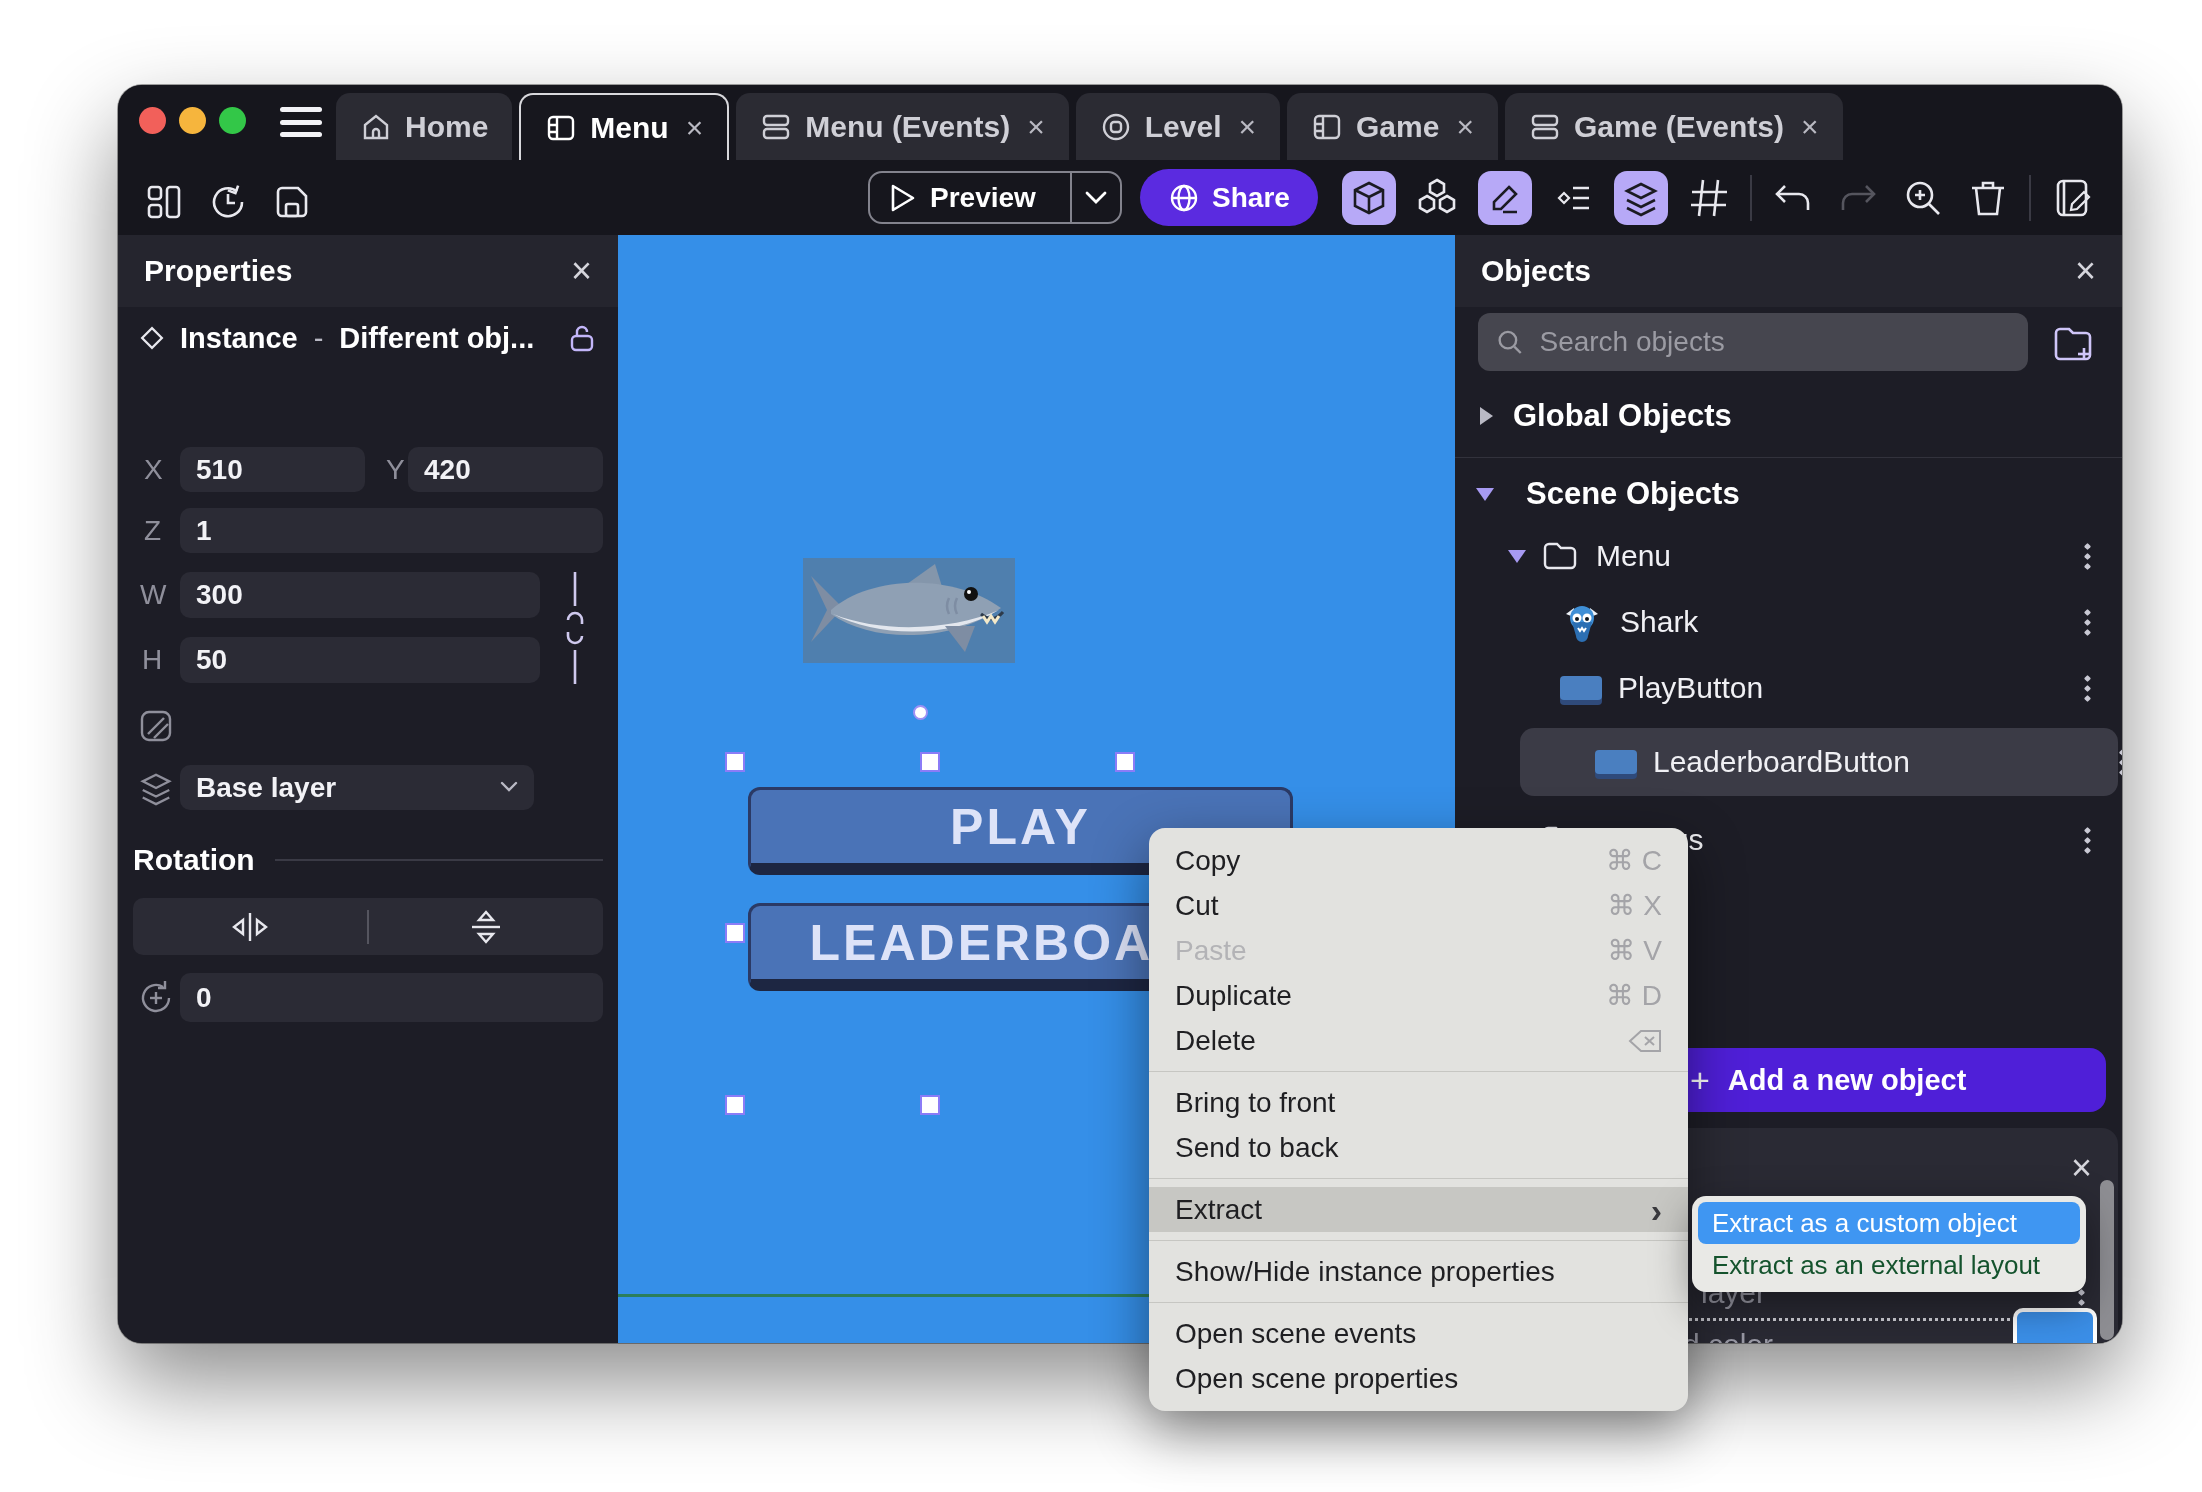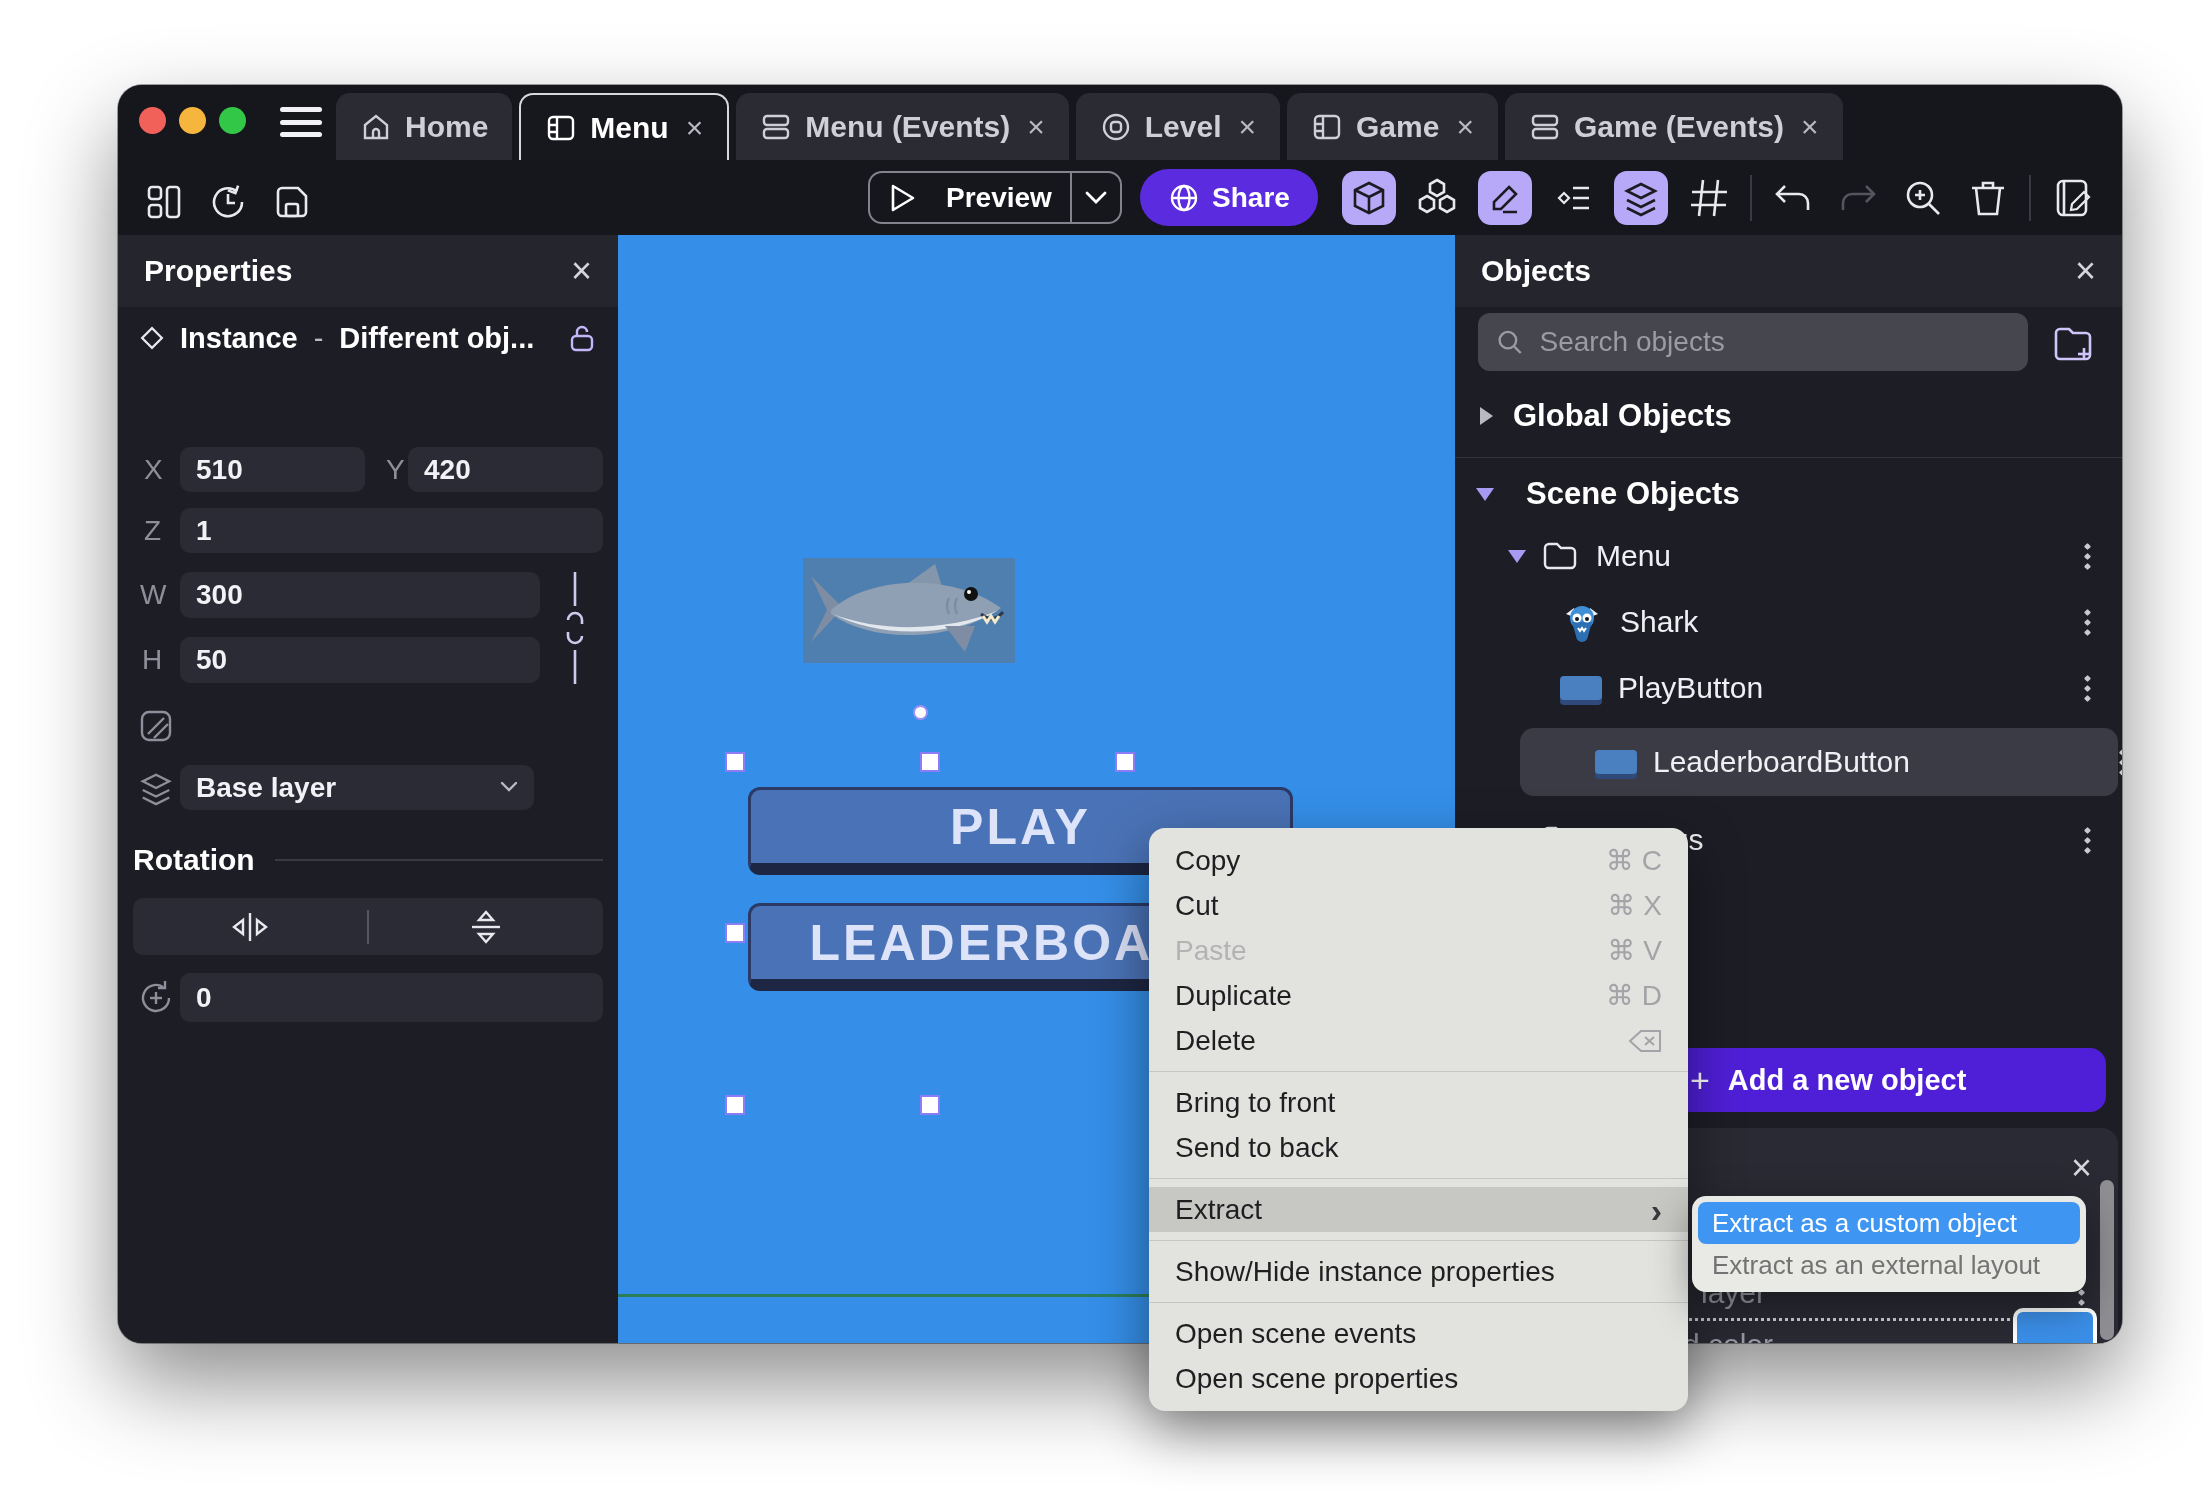--- a/index.html
+++ b/index.html
@@ -22,21 +22,21 @@
   .tab.active { background:#17171e; border:2px solid #d8d8dc; border-bottom:none; color:#ffffff; }
   .tab.active svg { stroke:#ffffff; }
   .tab .x { font-size:30px; color:#b9b9c2; font-weight:400; margin-left:4px; }
 
   
   #toolbar { position:absolute; left:0; top:75px; width:2004px; height:75px; background:#16161d; }
   .tb-ic { width:44px; height:44px; stroke:#e8e8ee; fill:none; stroke-width:2.6; }
   #tb-left { position:absolute; left:22px; top:15px; display:flex; gap:16px; }
   #preview-btn { position:absolute; left:750px; top:11px; width:254px; height:53px; border:2px solid #83838d;
                  border-radius:14px; display:flex; align-items:center; color:#ffffff; }
-  #preview-btn .pv-main { flex:1; display:flex; align-items:center; gap:30px; padding-left:20px; font-size:28px; font-weight:700; }
+  #preview-btn .pv-main { flex:1; display:flex; align-items:center; gap:14px; padding-left:20px; font-size:28px; font-weight:700; }
   #preview-btn .pv-sep { width:2px; height:49px; background:#83838d; }
   #preview-btn .pv-dd { width:48px; display:flex; align-items:center; justify-content:center; }
   #share-btn { position:absolute; left:1022px; top:9px; width:178px; height:57px; background:#5b2be0; border-radius:29px;
                display:flex; align-items:center; justify-content:center; gap:12px; color:#fff; font-size:28px; font-weight:700; }
   #tb-right { position:absolute; right:26px; top:10px; height:56px; display:flex; gap:17px; align-items:center; }
   .chip { width:54px; height:54px; background:#b7a9f7; border-radius:13px; display:flex; align-items:center; justify-content:center; }
   .chip svg { stroke:#1b1b22; }
   .tbtn { width:48px; height:54px; display:flex; align-items:center; justify-content:center; }
   .tb-sep { width:2px; height:46px; background:#3a3a44; }
   .dim svg { stroke:#55555e; }
@@ -112,21 +112,21 @@
         font-size:28px; color:#1f1f22; cursor:pointer; }
   .ci .sc { color:#a4a4a8; font-size:28px; }
   .ci.disabled { color:#b3b3b6; }
   .ci.hl { background:#c7c7c3; }
   .ci .arr { color:#3a3a3e; font-size:34px; font-weight:700; line-height:1; }
   .cdiv { height:1px; background:#c6c6c2; margin:8px 0; }
 
   
   #submenu { position:absolute; left:1692px; top:1196px; width:394px; height:96px; background:#e9e9e6; border-radius:14px;
              box-shadow:0 14px 40px rgba(0,0,0,.4); padding:6px; z-index:60; }
-  .si { height:42px; display:flex; align-items:center; padding:0 14px; font-size:26px; color:#737373; border-radius:8px; cursor:pointer; }
+  .si { height:42px; display:flex; align-items:center; padding:0 14px; font-size:26px; color:#14532d; border-radius:8px; cursor:pointer; }
   .si.sel { background:#3f96f2; color:#ffffff; }
 
   svg { display:block; }
 </style>
 </head>
 <body>
 
 <div id="window">
 
   <div id="titlebar">

